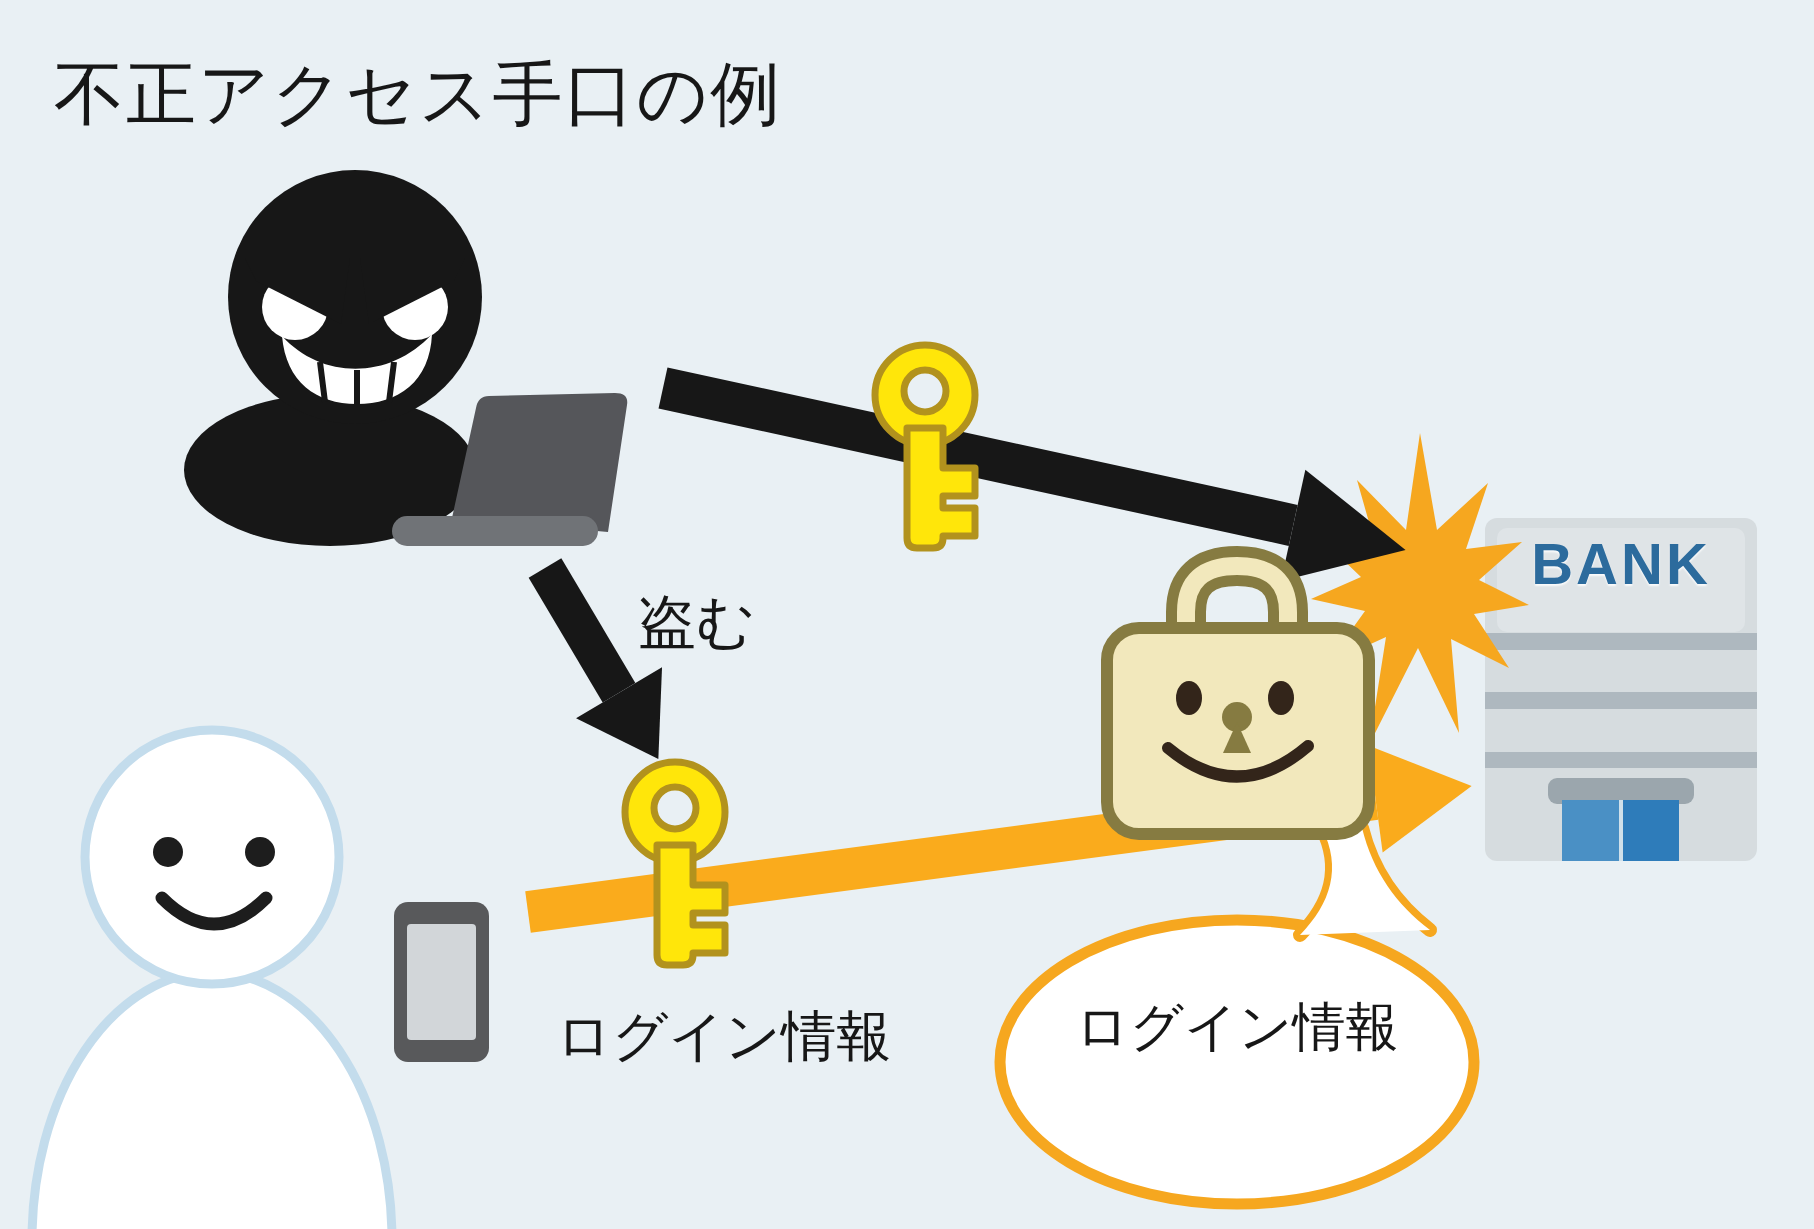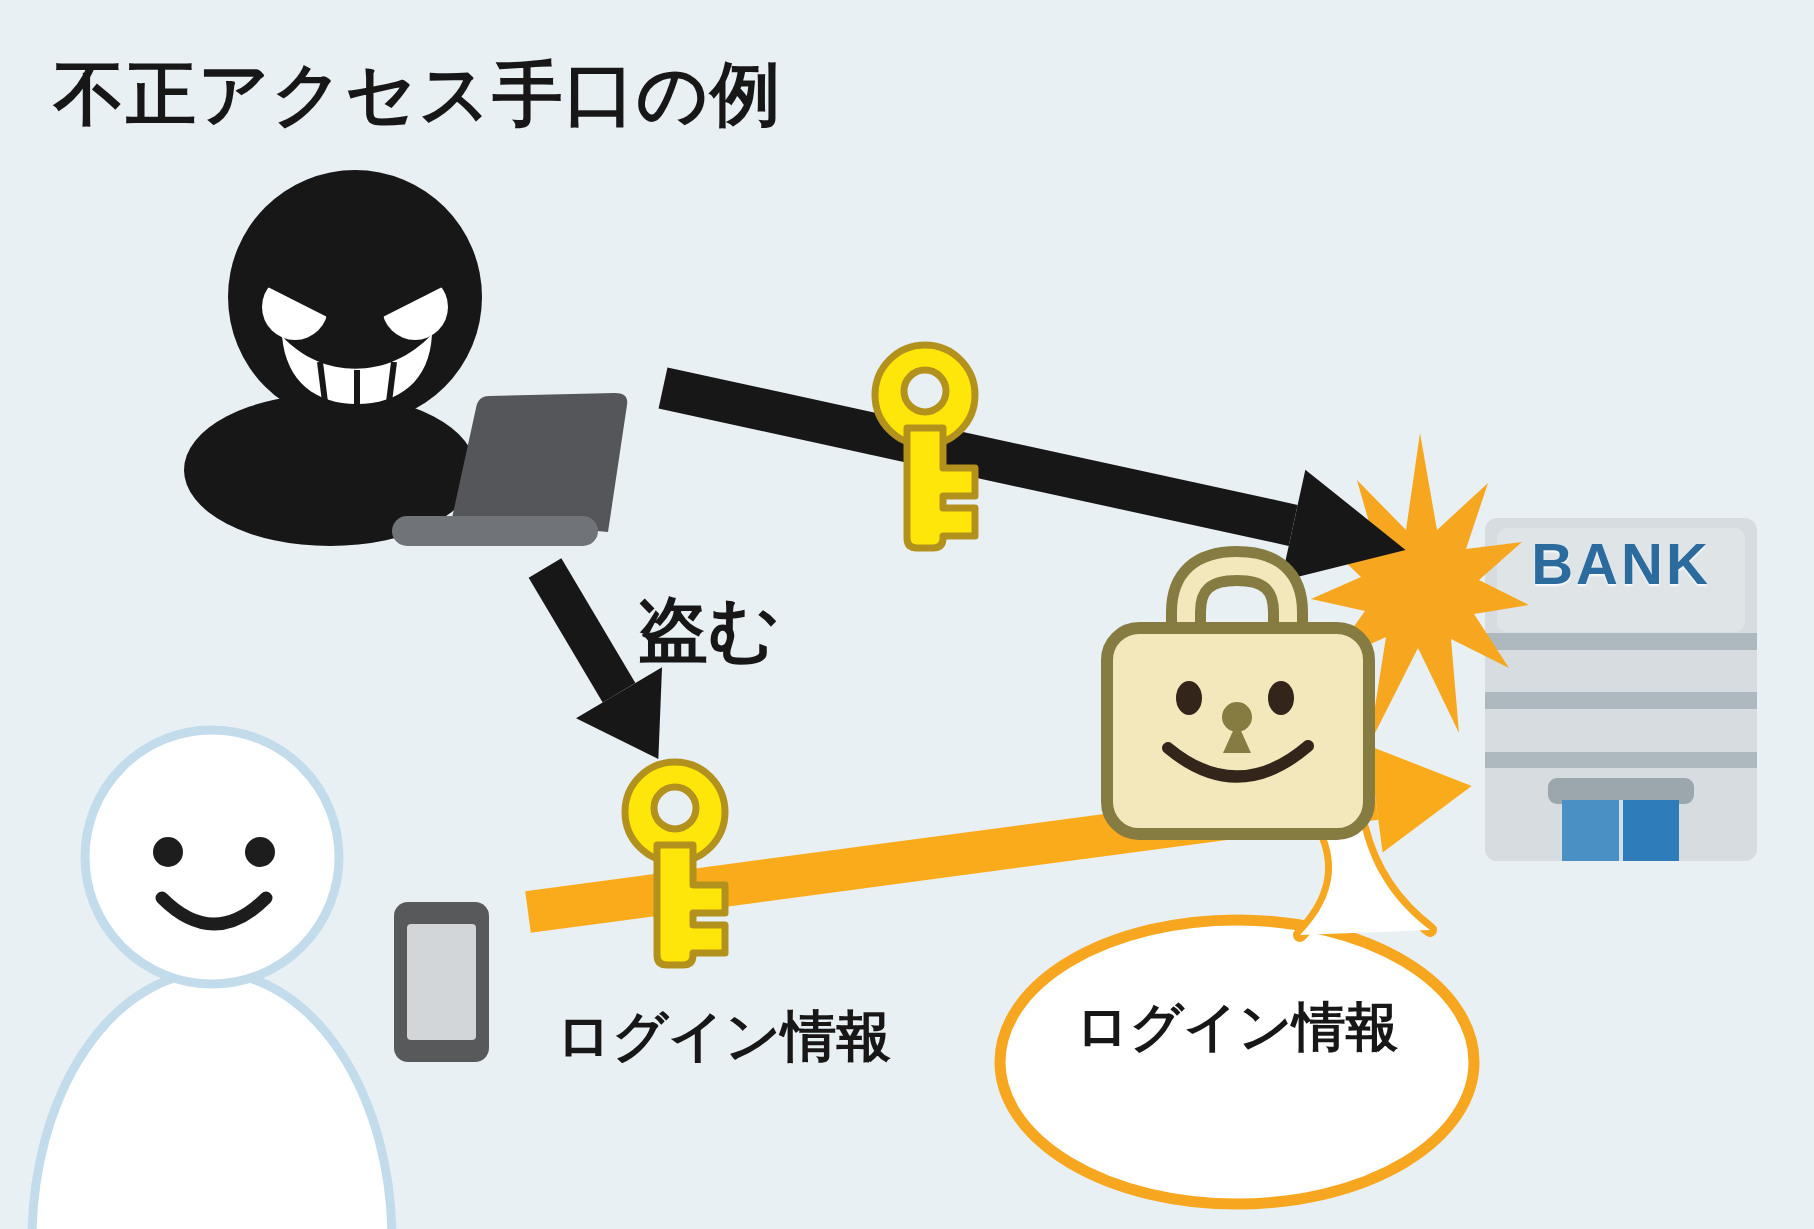--- a/index.html
+++ b/index.html
@@ -8,23 +8,23 @@
     --lock_fill:#F2E8BC; --lock_outline:#867B41; --lock_face:#33251A;
     --bank_body:#D6DCDF; --bank_sign:#DFE4E7; --bank_stripe:#AEB8BF; --bank_blue:#2C6B9D;
     --door_blue_light:#4A90C5; --door_blue_dark:#2E7CBA; --awning:#9BA6AD;
     --figure_outline:#C3DCEC; --laptop_screen:#55565A; --laptop_base:#707377;
     --phone_body:#58595B; --phone_screen:#D2D6D9;
   }
   html,body{margin:0;padding:0;}
   body{font-family:"Liberation Sans","DejaVu Sans",sans-serif;background:#fff;}
   #stage{position:relative;width:1814px;height:1229px;background:var(--bg);overflow:hidden;}
   #art{position:absolute;left:0;top:0;}
-  .txt{position:absolute;color:var(--ink);font-weight:700;white-space:nowrap;}
+  .txt{position:absolute;color:var(--ink);font-weight:400;white-space:nowrap;}
   #title{left:54px;top:48px;font-size:70px;letter-spacing:2px;}
-  #steal-label{left:638px;top:584px;font-size:70px;}
+  #steal-label{left:638px;top:584px;font-size:58px;}
   #login-label{left:556px;top:1000px;font-size:55px;}
   #bubble-text{left:1002px;top:996px;width:470px;font-size:53px;line-height:1.18;
                text-align:center;white-space:normal;}
   #bank-sign{left:1485px;top:530px;width:272px;font-size:58px;font-weight:800;
              color:var(--bank_blue);text-align:center;letter-spacing:3px;
              text-shadow:0 2px 2px rgba(255,255,255,.85);}
   
   .f-ink{fill:var(--ink);} .f-white{fill:#fff;}
   .key-part{fill:var(--key_yellow);stroke:var(--key_outline);stroke-width:7;stroke-linejoin:round;}
   .key-patch{fill:var(--key_yellow);}

